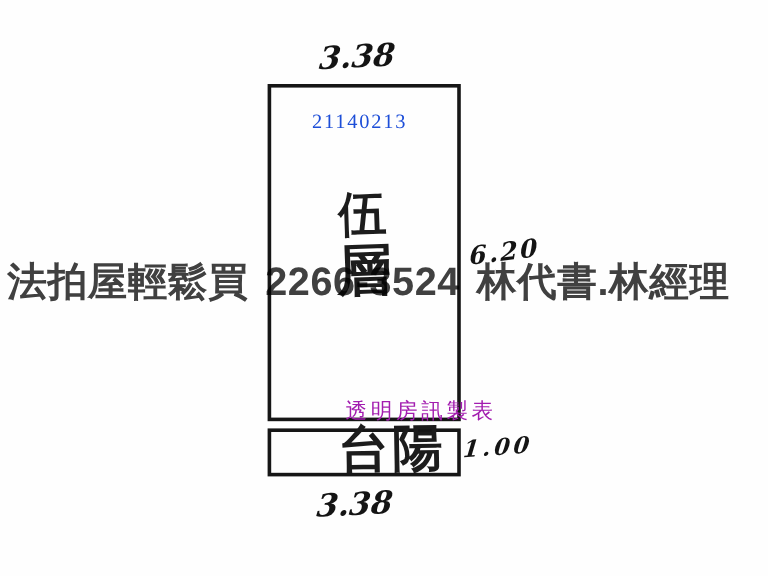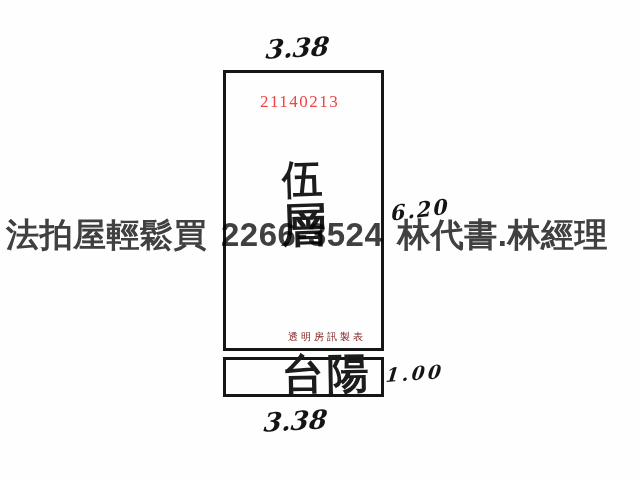--- a/index.html
+++ b/index.html
@@ -21,21 +21,21 @@
   #main-unit-box { left: 223px; top: 70px; width: 161px; height: 281px; }
   #balcony-box   { left: 223px; top: 357px; width: 161px; height: 40px; }
 
   .typed {
     position: absolute;
     left: 260px; top: 92px;
     font-family: "Liberation Serif", serif;
     font-size: 17px;
     line-height: 19px;
     letter-spacing: 1.5px;
-    color: #ef4444;
+    color: #1d4ed8;
     white-space: nowrap;
   }
 
   .floor-label {
     position: absolute;
     left: 278px; top: 158px;
     width: 50px;
     display: flex;
     flex-direction: column;
     align-items: center;
@@ -45,24 +45,24 @@
     z-index: 1;
     transform: rotate(-2deg);
   }
   .floor-label .ch1 { font-size: 40px; line-height: 42px; }
   .floor-label .ch2 { font-size: 46px; line-height: 50px; }
 
   .maker {
     position: absolute;
     left: 288px; top: 330px;
     font-family: "DejaVu Serif", serif;
-    font-size: 10px;
+    font-size: 18px;
     letter-spacing: 3px;
     white-space: nowrap;
-    color: #7f1d1d;
+    color: #a21caf;
     z-index: 2;
   }
 
   .balcony-label {
     position: absolute;
     left: 282px; top: 351px;
     font-family: "DejaVu Serif", serif;
     font-size: 42px;
     line-height: 46px;
     font-weight: 600;

